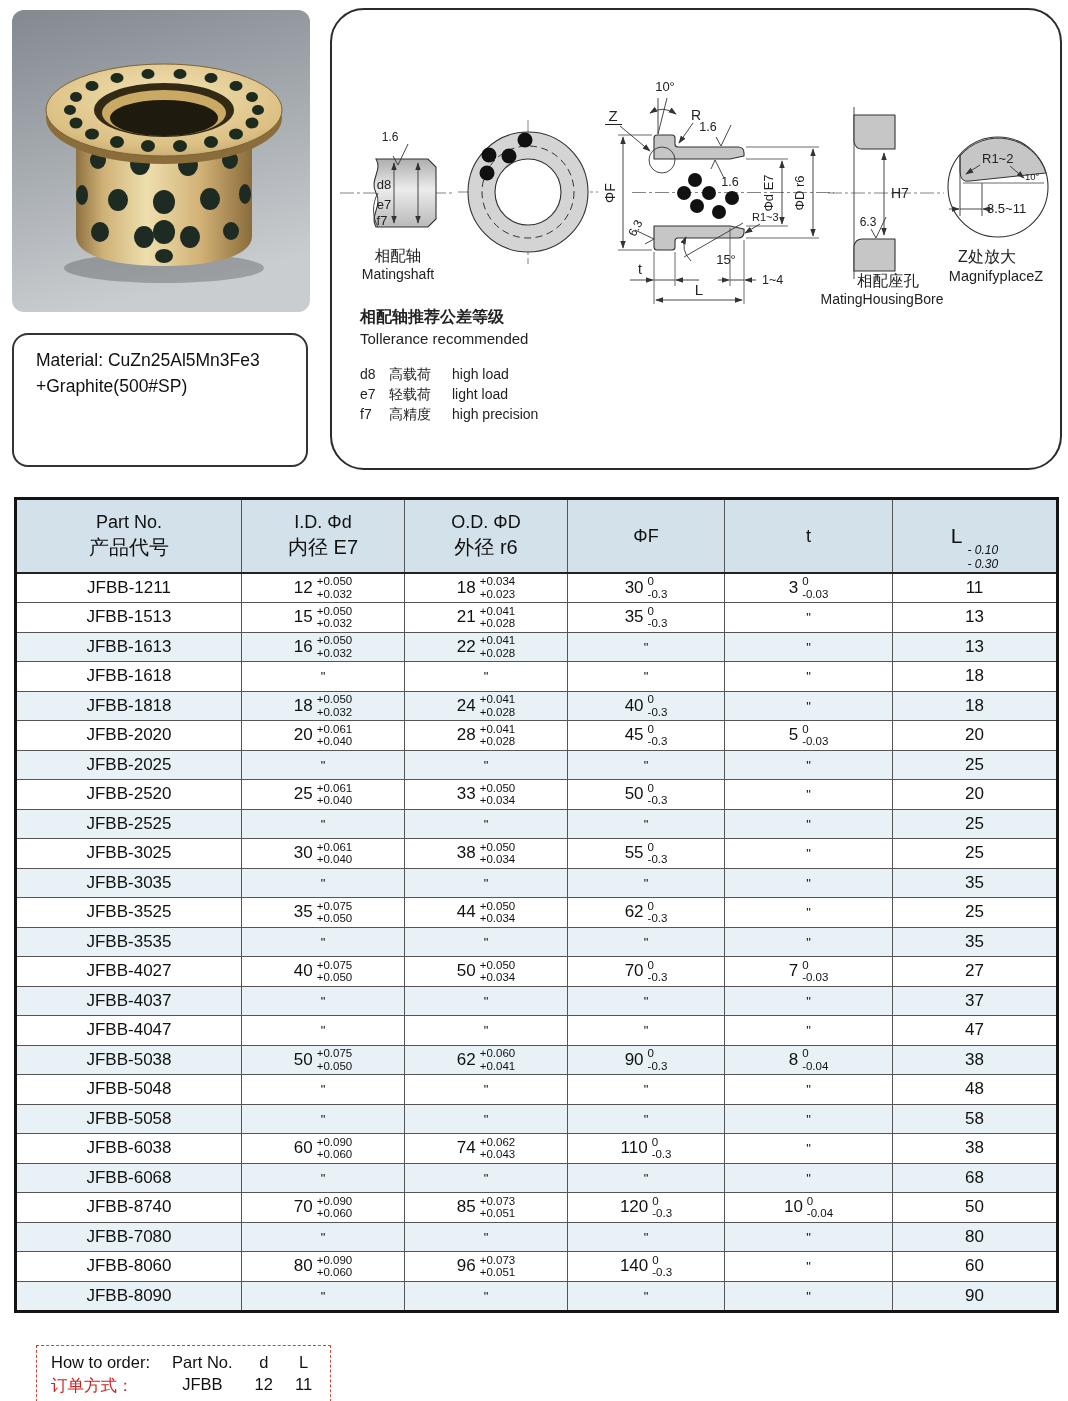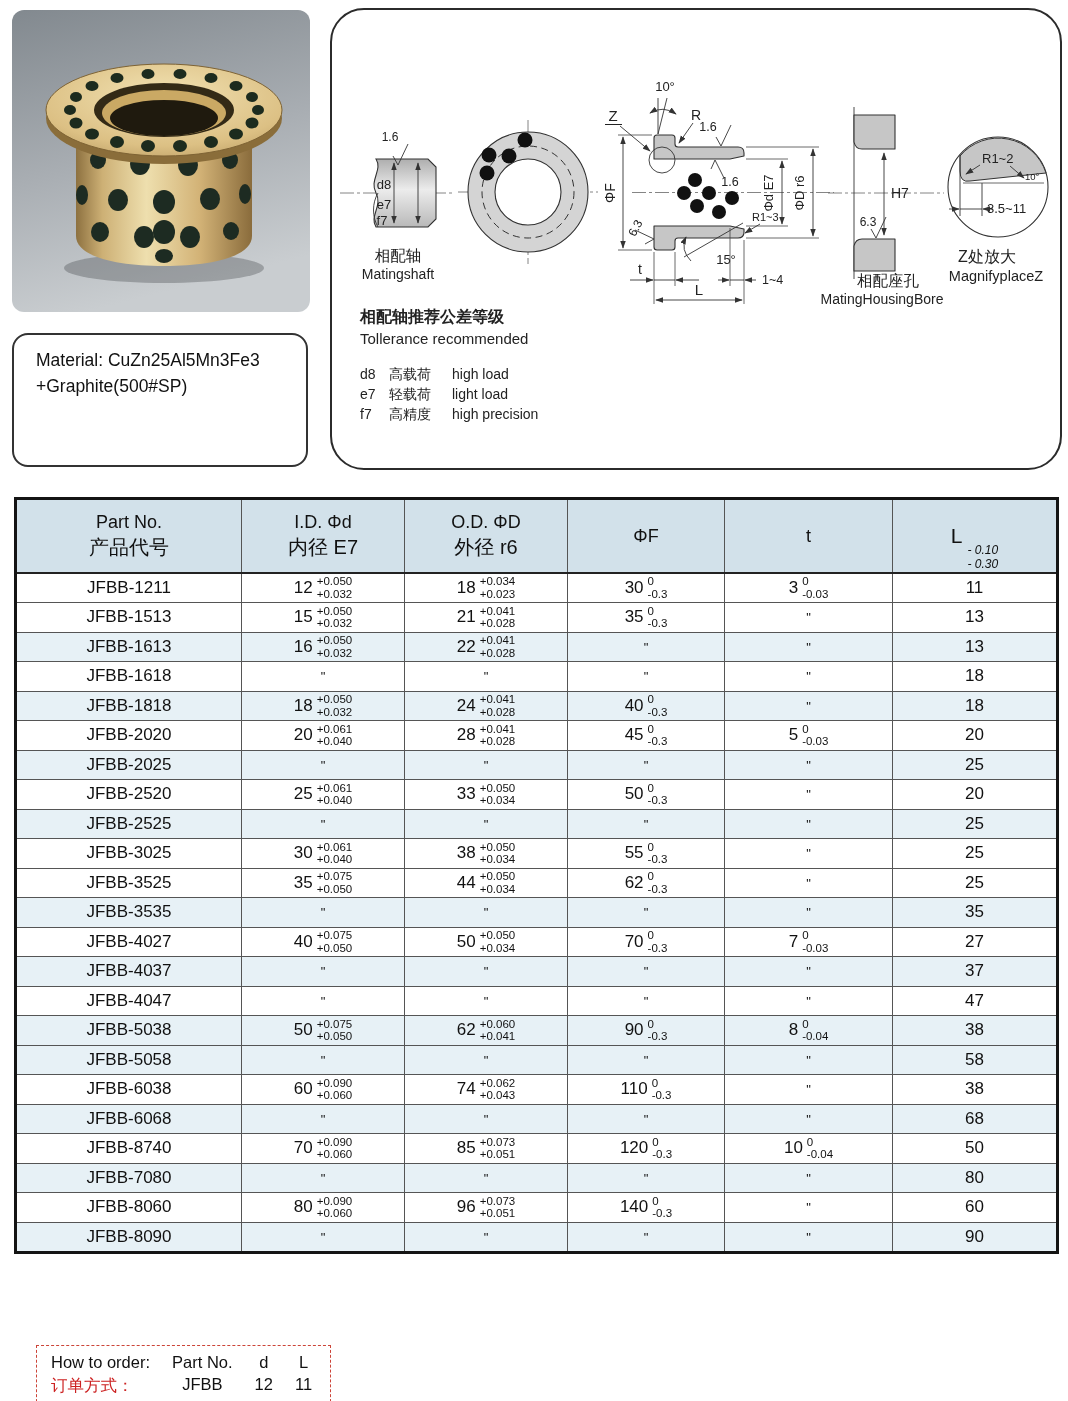--- a/index.html
+++ b/index.html
@@ -513,20 +513,28 @@
         <td><span class="dimcell">
             <span class="val">55</span>
             <span class="tol">
               <i>0</i>
               <i>-0.3</i>
             </span>
           </span></td>
         <td><span class="ditto">"</span></td>
         <td><span>25</span></td>
       </tr>
+      <tr class="stripe">
+        <td><span>JFBB-3035</span></td>
+        <td><span class="ditto">"</span></td>
+        <td><span class="ditto">"</span></td>
+        <td><span class="ditto">"</span></td>
+        <td><span class="ditto">"</span></td>
+        <td><span>35</span></td>
+      </tr>
       <tr>
         <td><span>JFBB-3525</span></td>
         <td><span class="dimcell">
             <span class="val">35</span>
             <span class="tol">
               <i>+0.075</i>
               <i>+0.050</i>
             </span>
           </span></td>
         <td><span class="dimcell">
@@ -626,20 +634,28 @@
             </span>
           </span></td>
         <td><span class="dimcell">
             <span class="val">8</span>
             <span class="tol">
               <i>0</i>
               <i>-0.04</i>
             </span>
           </span></td>
         <td><span>38</span></td>
+      </tr>
+      <tr>
+        <td><span>JFBB-5048</span></td>
+        <td><span class="ditto">"</span></td>
+        <td><span class="ditto">"</span></td>
+        <td><span class="ditto">"</span></td>
+        <td><span class="ditto">"</span></td>
+        <td><span>48</span></td>
       </tr>
       <tr class="stripe">
         <td><span>JFBB-5058</span></td>
         <td><span class="ditto">"</span></td>
         <td><span class="ditto">"</span></td>
         <td><span class="ditto">"</span></td>
         <td><span class="ditto">"</span></td>
         <td><span>58</span></td>
       </tr>
       <tr>

